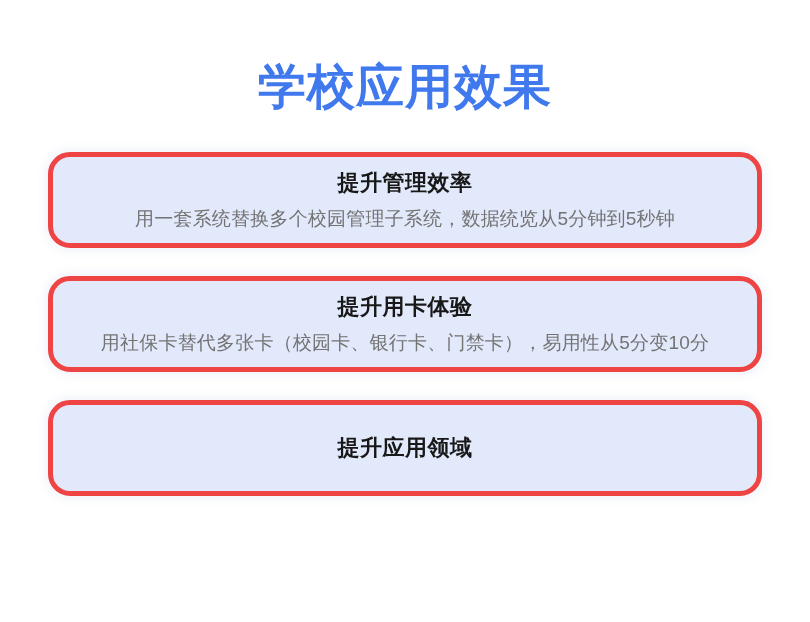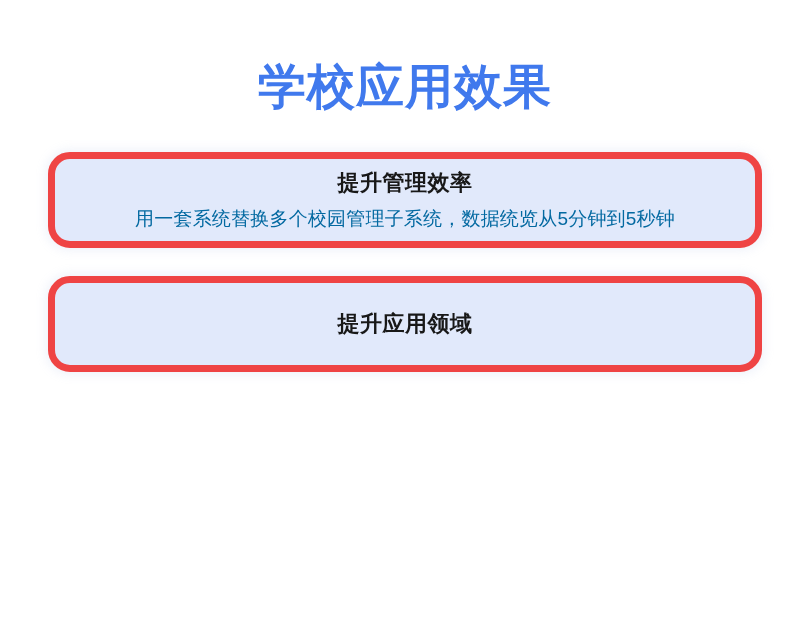--- a/index.html
+++ b/index.html
@@ -39,21 +39,21 @@
     left: 48px;
     width: 714px;
   }
   .card {
     position: relative;
     box-sizing: border-box;
     width: 714px;
     height: 96px;
     background: #e1e9fb;
     border-radius: 22px;
-    border: 7px solid #ef4444;
+    border: 5px solid #ef4444;
     box-shadow: 0 0 10px 3px rgba(170, 190, 225, 0.18);
     display: flex;
     flex-direction: column;
     align-items: center;
     justify-content: center;
     margin-bottom: 28px;
   }
   .card:last-child {
     margin-bottom: 0;
     gap: 20px;
@@ -64,38 +64,42 @@
     font-weight: 700;
     color: #181818;
     letter-spacing: 0.5px;
     white-space: nowrap;
   }
   .card-desc {
     margin-top: 7px;
     font-size: 19px;
     line-height: 28px;
     font-weight: 500;
-    color: #0369a1;
+    color: #737373;
     letter-spacing: 0.2px;
     white-space: nowrap;
   }
 </style>
 </head>
 <body>
 
 <div class="page">
 
   <div class="page-title">学校应用效果</div>
 
   <div class="cards">
 
     <div class="card">
       <div class="card-title">提升管理效率</div>
       <div class="card-desc">用一套系统替换多个校园管理子系统，数据统览从5分钟到5秒钟</div>
     </div>
 
+    <div class="card">
+      <div class="card-title">提升用卡体验</div>
+      <div class="card-desc">用社保卡替代多张卡（校园卡、银行卡、门禁卡），易用性从5分变10分</div>
+    </div>
 
     <div class="card">
       <div class="card-title">提升应用领域</div>
     </div>
 
   </div>
 </div>
 
 </body></html>

